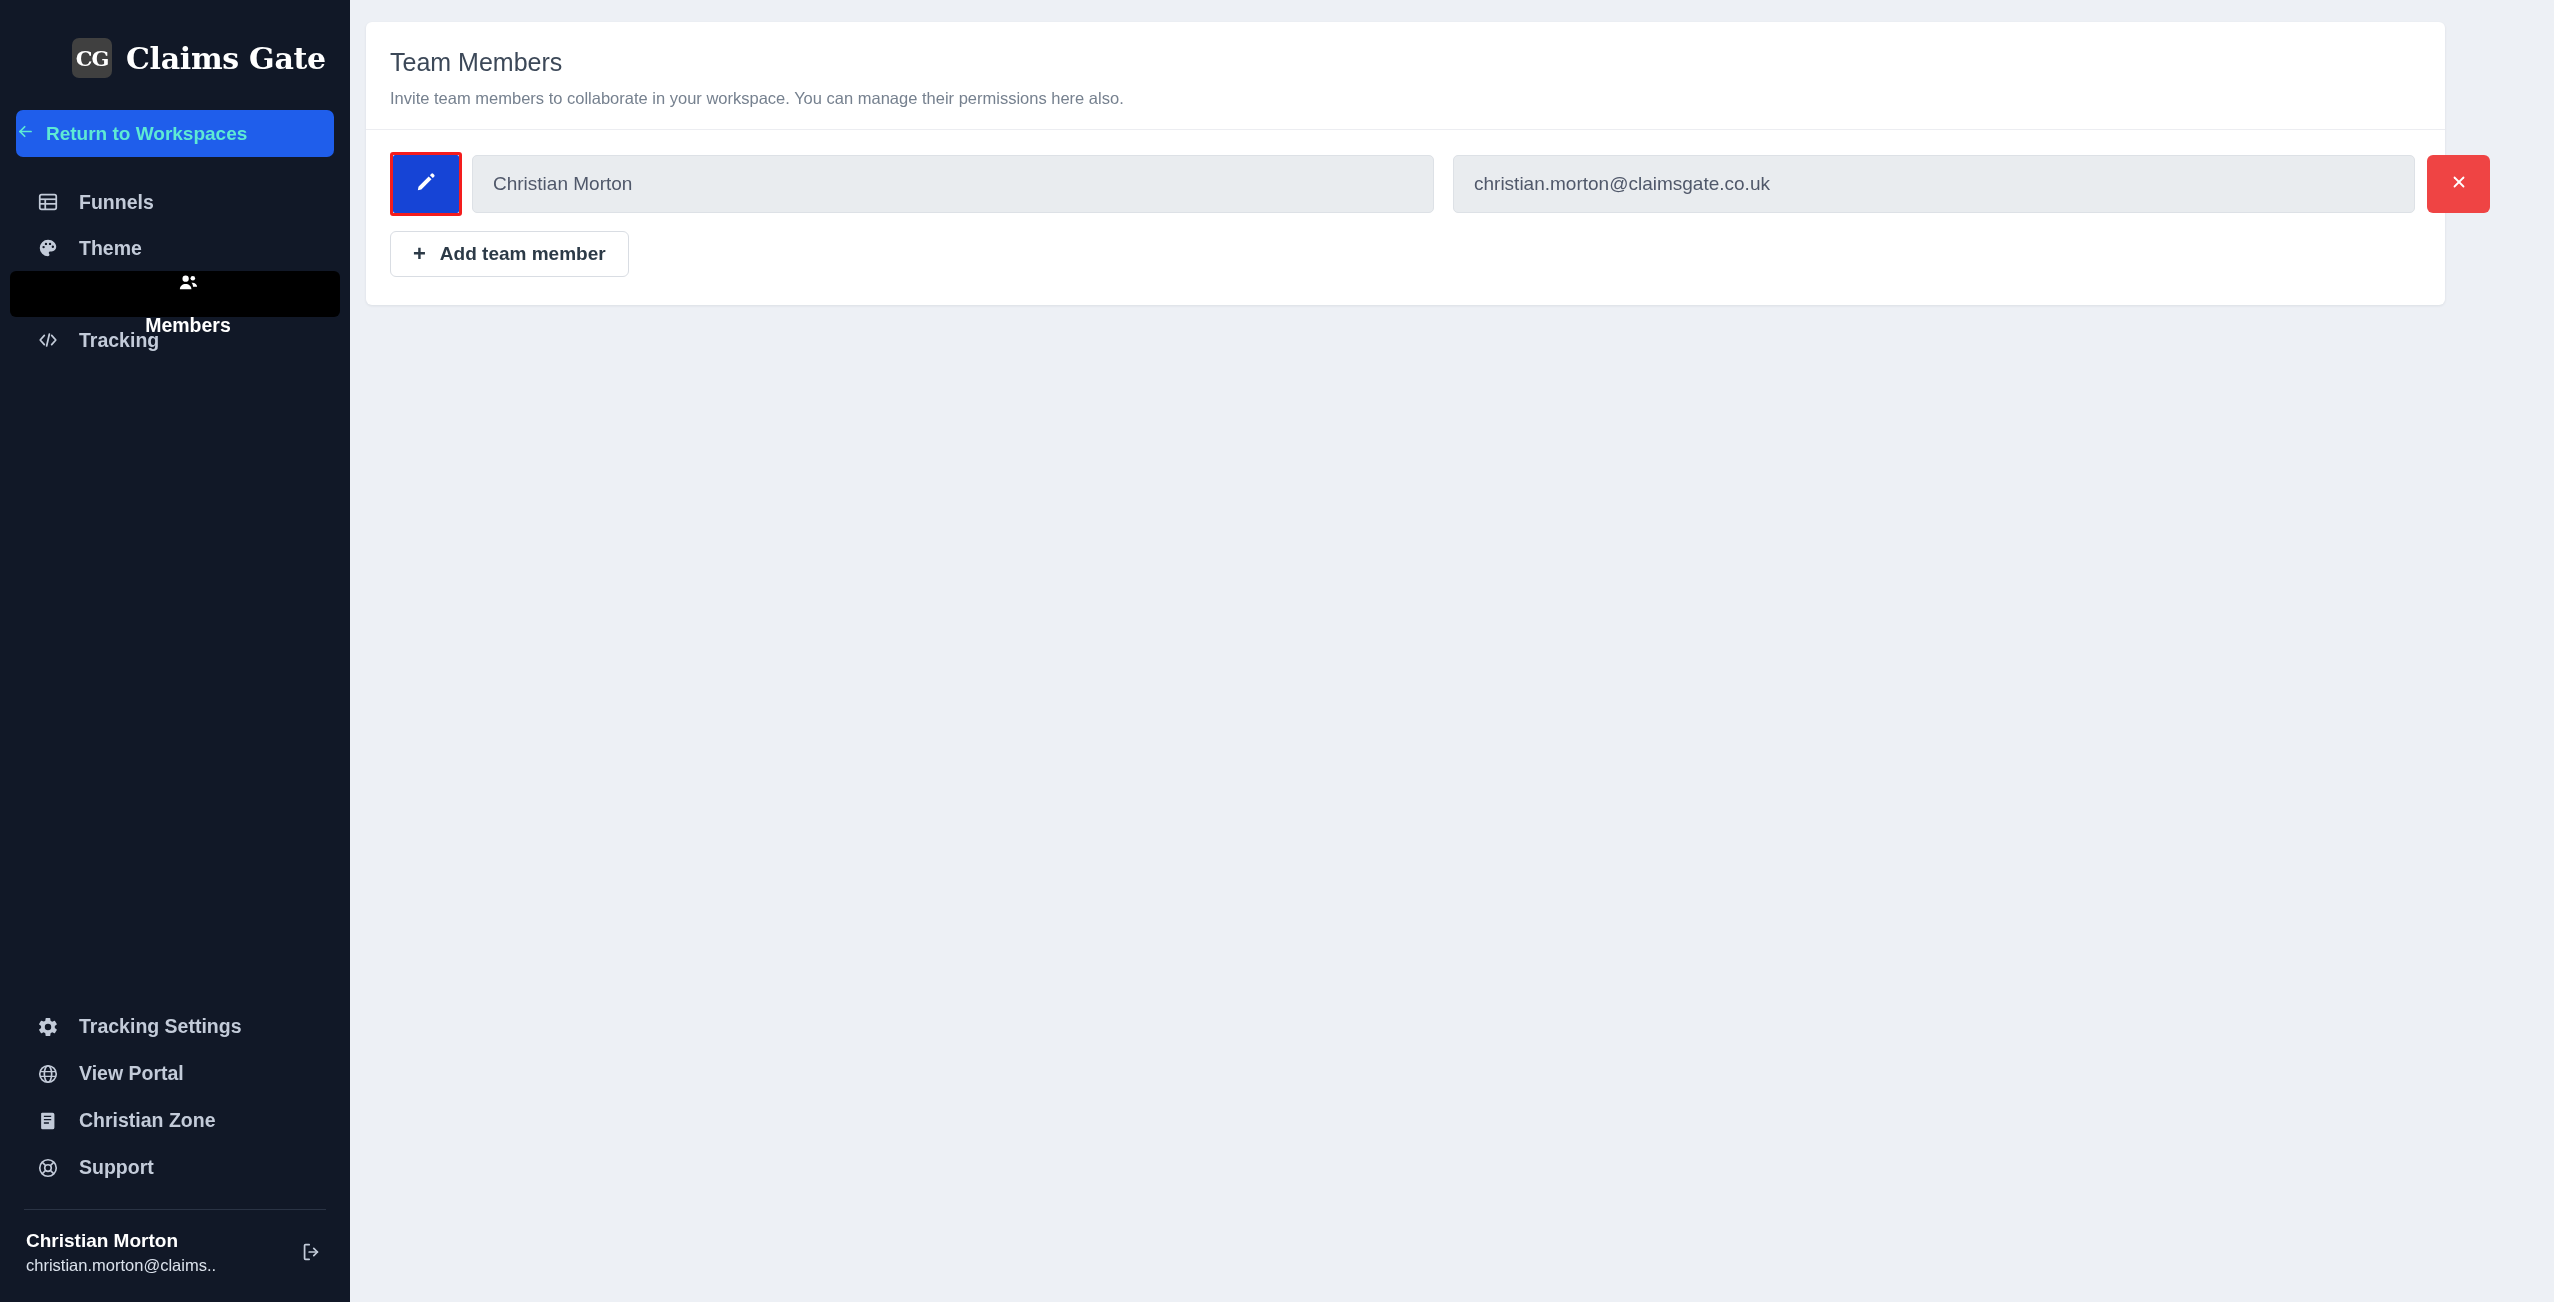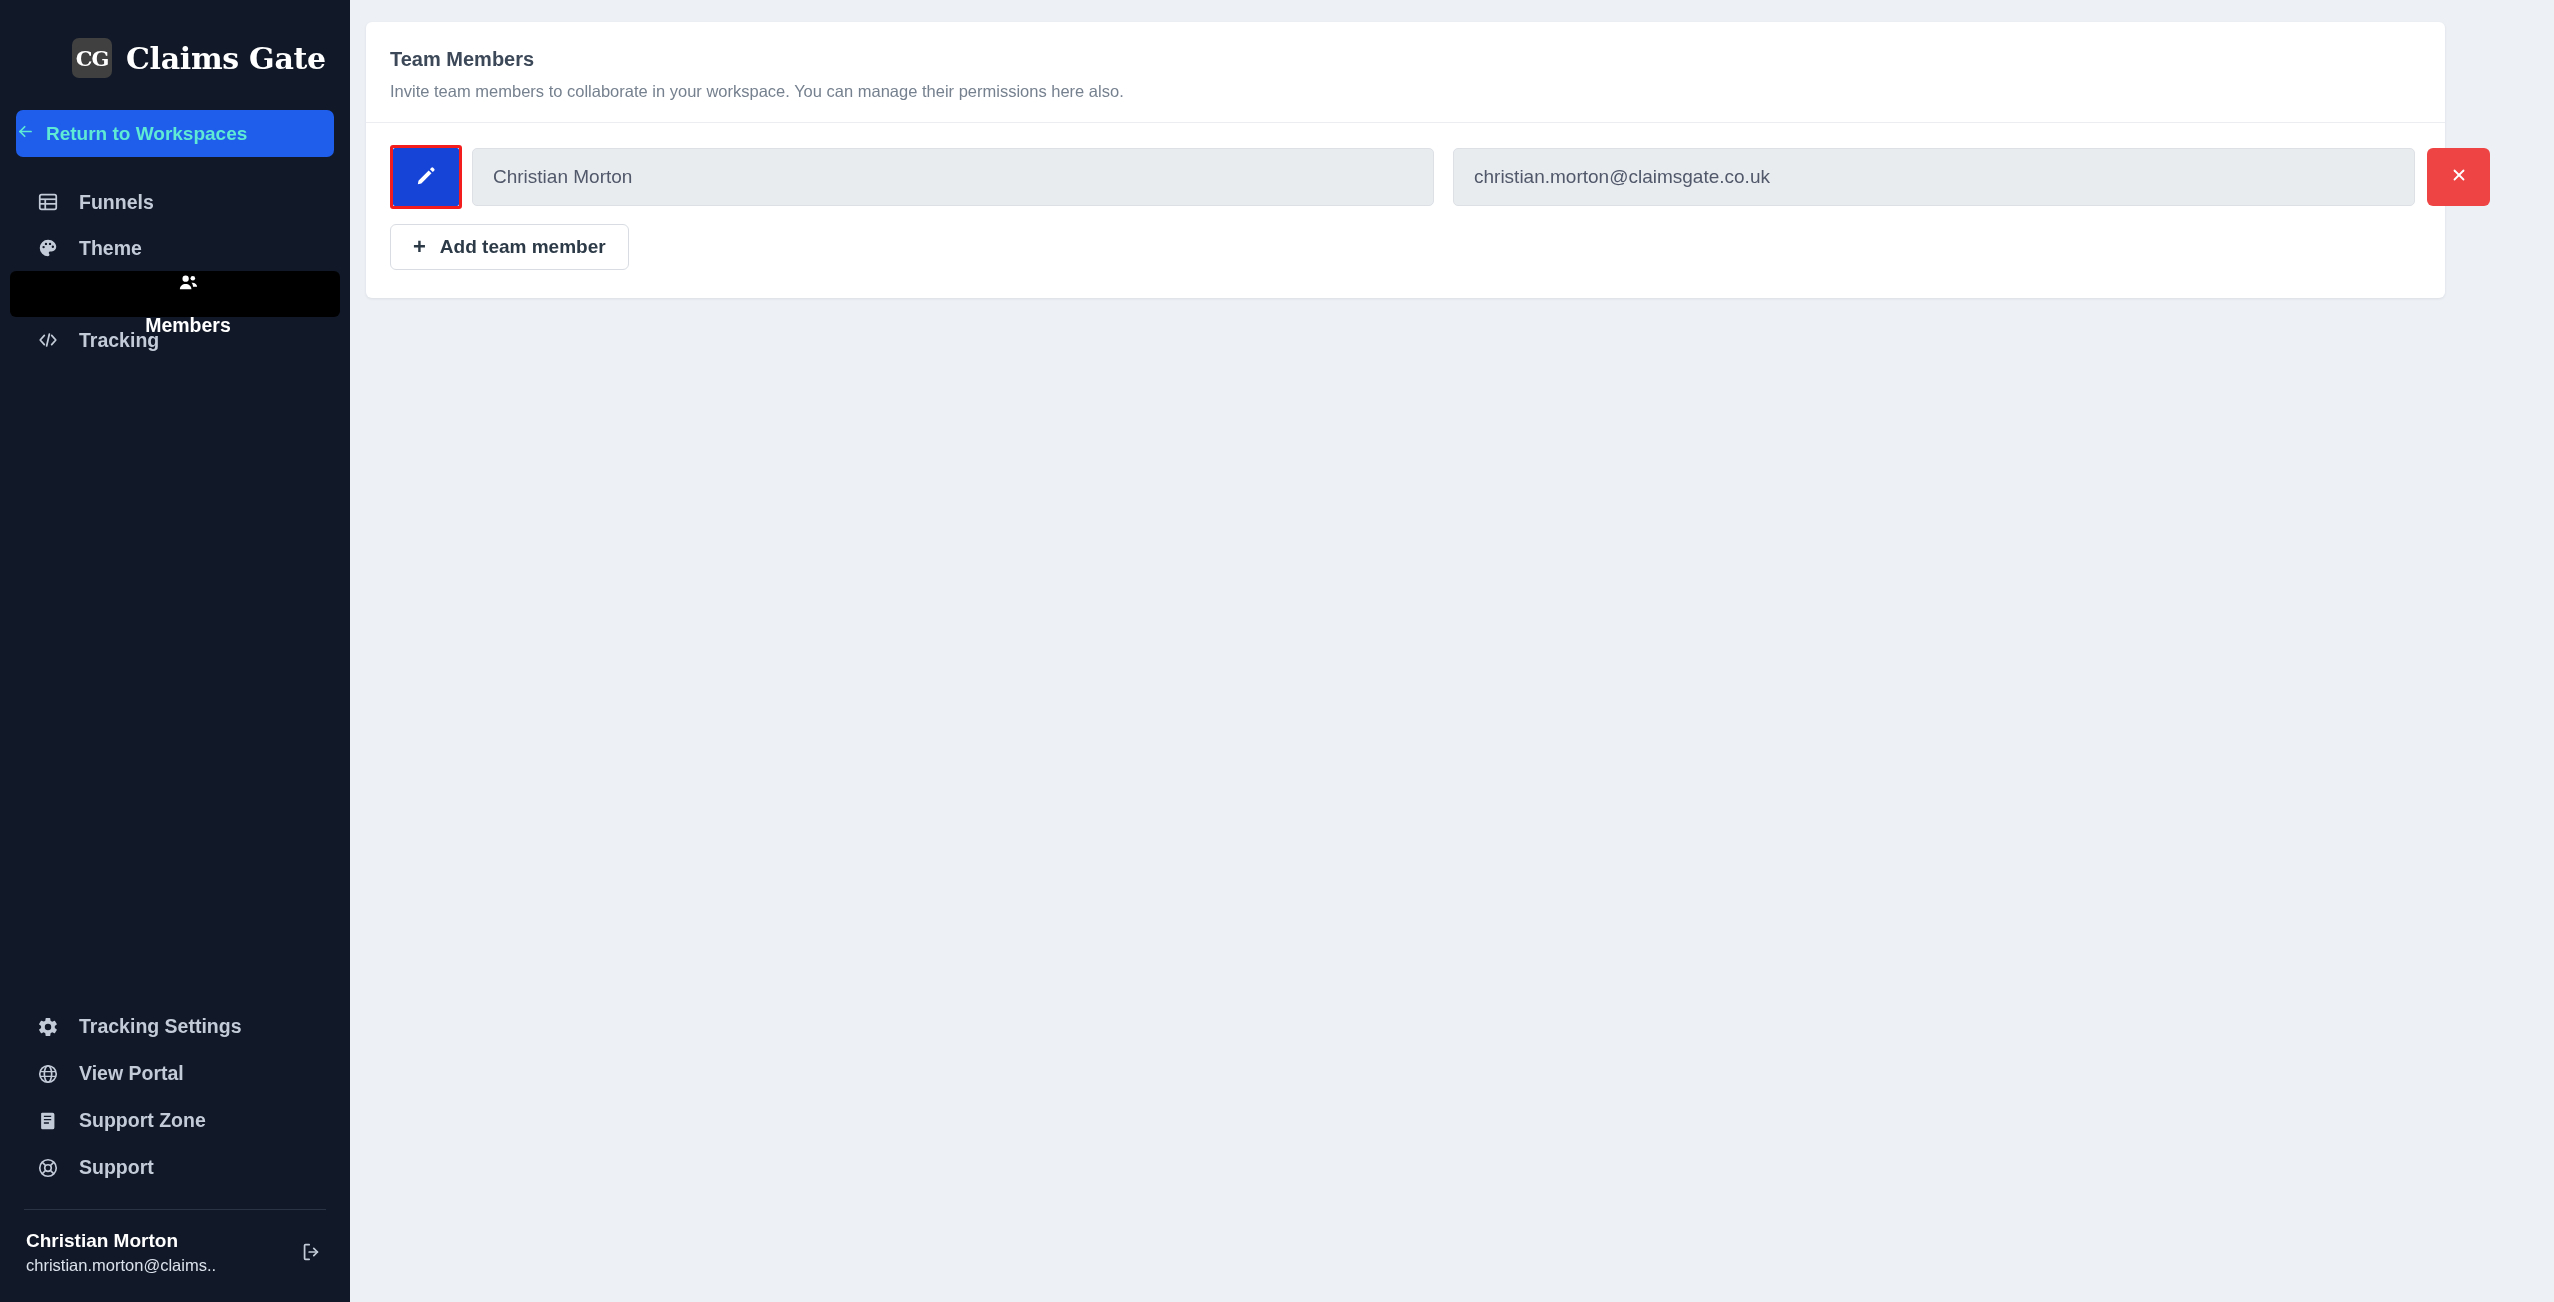--- a/index.html
+++ b/index.html
@@ -191,22 +191,22 @@
     box-shadow: 0 1px 3px rgba(16,24,40,0.08);
     width: 2079px;
     padding: 0;
   }
 
   .card-header {
     padding: 24px 24px 20px 24px;
   }
 
   .card-title {
-    font-size: 20px;
-    font-weight: bold;
+    font-size: 25px;
+    font-weight: normal;
     color: #3c4858;
     line-height: 1.3;
   }
 
   .card-subtitle {
     font-size: 16.5px;
     color: #76818f;
     margin-top: 9px;
     line-height: 1.3;
   }
@@ -401,21 +401,21 @@
         </span>
         <span>View Portal</span>
       </a>
 
       <a class="nav-item">
         <span class="nav-icon">
           <svg width="22" height="22" viewBox="0 0 24 24" fill="currentColor">
             <path d="M6 3h11a2 2 0 0 1 2 2v14a2 2 0 0 1-2 2H6a1.5 1.5 0 0 1-1.5-1.5v-16A1.5 1.5 0 0 1 6 3zm1.5 3.2v1.5h8V6.2zm0 3.6v1.5h8V9.8zm0 3.6v1.5h5.5v-1.5z"></path>
           </svg>
         </span>
-        <span>Support Zone</span>
+        <span>Christian Zone</span>
       </a>
 
       <a class="nav-item">
         <span class="nav-icon">
           <svg width="22" height="22" viewBox="0 0 24 24" fill="none" stroke="currentColor" stroke-width="1.8">
             <circle cx="12" cy="12" r="9"></circle>
             <circle cx="12" cy="12" r="3.6"></circle>
             <line x1="5.6" y1="5.6" x2="9.4" y2="9.4"></line>
             <line x1="14.6" y1="14.6" x2="18.4" y2="18.4"></line>
             <line x1="18.4" y1="5.6" x2="14.6" y2="9.4"></line>

